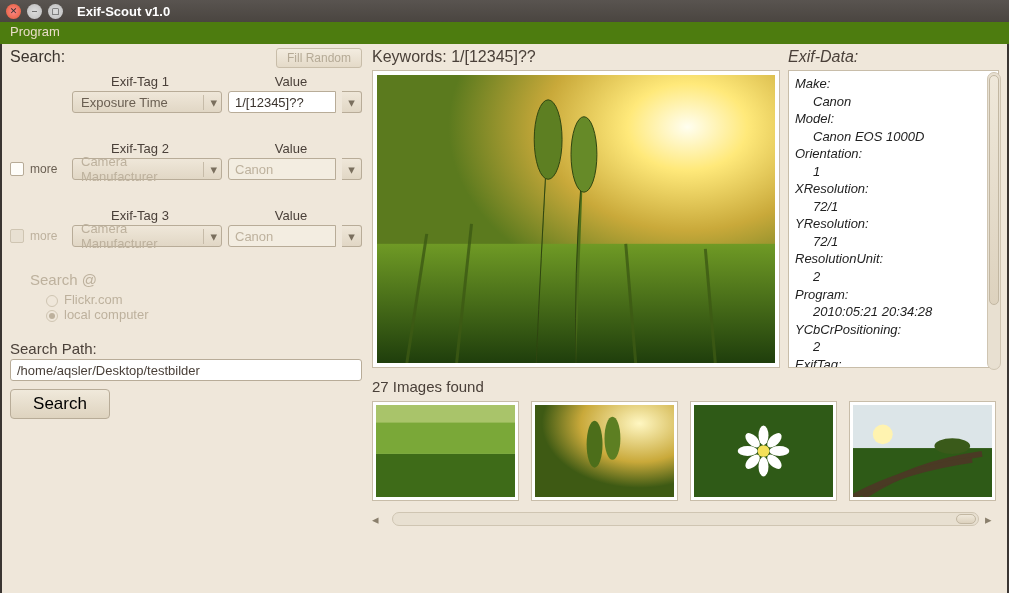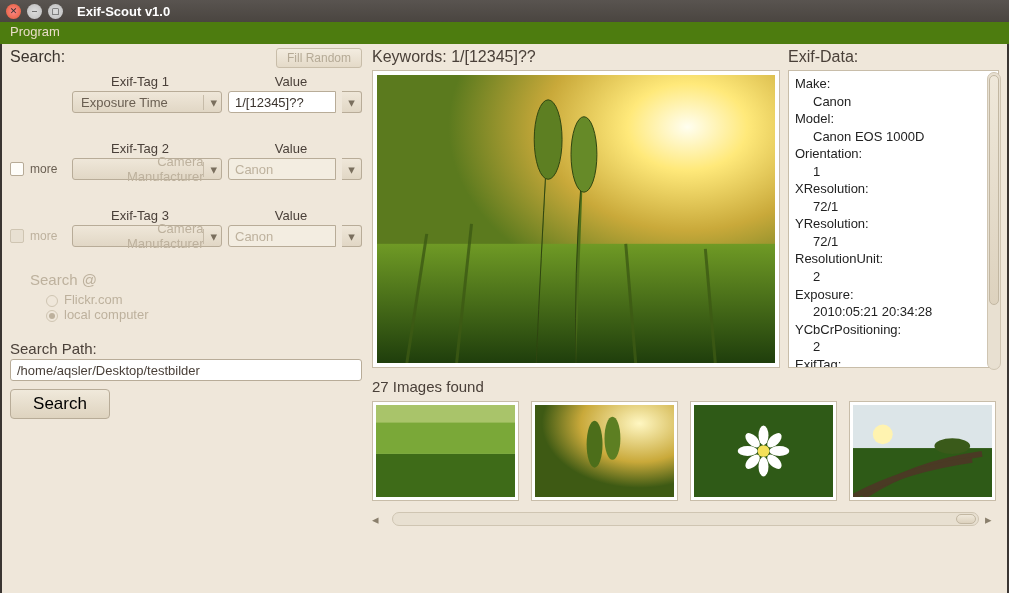--- a/index.html
+++ b/index.html
@@ -75,21 +75,20 @@
 .combo {
   background: linear-gradient(#efe7d9,#e1d7c5);
   border:1px solid #b8ac98;
   border-radius:3px;
   height:22px;
   display:flex; align-items:center;
   padding:0 4px 0 8px;
   color:#6a5f52;
   font-family:inherit;
   position:relative;
-  text-align:right;
 }
 .combo .arrow { margin-left:auto; border-left:1px solid #c6bba8; padding-left:6px; color:#7a6f5e;}
 .combo.disabled { color:#bdb19d; }
 .txt {
   background:#fff;
   border:1px solid #b8ac98;
   border-radius:3px 0 0 3px;
   height:22px;
   padding:0 6px;
   flex:1;
@@ -111,21 +110,21 @@
 .radio.sel::after{content:"";display:block;width:6px;height:6px;background:#bdb19d;border-radius:50%;margin:2px;}
 .pathblk{ margin-top:18px;}
 .pathinput{ background:#fff;border:1px solid #b8ac98;border-radius:3px;height:22px;padding:0 6px;width:100%;display:flex;align-items:center;margin-top:2px;}
 .btnrow{display:flex;gap:18px;margin-top:8px;align-items:center;}
 .btn{border:1px solid #b8ac98;border-radius:4px;height:26px;padding:0 12px;font-family:inherit;display:flex;align-items:center;justify-content:center;}
 .btn-choose{background:linear-gradient(#f2c8bd,#eab6a9);color:#6b3d34;width:96px;}
 .btn-search{background:linear-gradient(#f0e9db,#ded3bf);font-size:17px;width:100px;height:30px;}
 .btn-new{background:linear-gradient(#f0e9db,#e4dac8);width:96px;}
 .toprow{display:flex;gap:8px;}
 .preview{width:408px;}
-.exifcol{flex:1;position:relative;}
+.exifcol{flex:1;position:relative;font-style:italic;}
 .keywords{font-size:16px;margin-bottom:4px;}
 .previewbox{width:100%;height:298px;border:1px solid #c8bda9;background:#fff;padding:4px;}
 .previewimg{width:100%;height:100%;}
 .exifbox{border:1px solid #c8bda9;background:#fff;height:298px;padding:4px 2px 4px 6px;overflow:hidden;font-family:sans-serif;font-size:13px;line-height:1.35;color:#222;margin-top:0;}
 .exifbox .k{font-weight:normal;}
 .exifbox .v{margin-left:18px;}
 .scroll{position:absolute;right:-2px;top:24px;width:14px;height:298px;background:#e8e0d1;border:1px solid #cfc5b2;border-radius:7px;}
 .scroll .thumb{position:absolute;left:1px;top:2px;width:10px;height:230px;background:linear-gradient(#efe8da,#ddd2be);border:1px solid #c2b7a2;border-radius:6px;}
 .foundlbl{margin-top:10px;font-size:15px;}
 .thumbs{display:flex;gap:12px;margin-top:6px;}
@@ -282,21 +281,21 @@
             <div class="k">Model:</div>
             <div class="v">Canon EOS 1000D</div>
             <div class="k">Orientation:</div>
             <div class="v">1</div>
             <div class="k">XResolution:</div>
             <div class="v">72/1</div>
             <div class="k">YResolution:</div>
             <div class="v">72/1</div>
             <div class="k">ResolutionUnit:</div>
             <div class="v">2</div>
-            <div class="k">Exposure:</div>
+            <div class="k">Program:</div>
             <div class="v">2010:05:21 20:34:28</div>
             <div class="k">YCbCrPositioning:</div>
             <div class="v">2</div>
             <div class="k">ExifTag:</div>
           </div>
         <div class="scroll">
             <div class="thumb"></div>
           </div>
       </div>
     </div>

